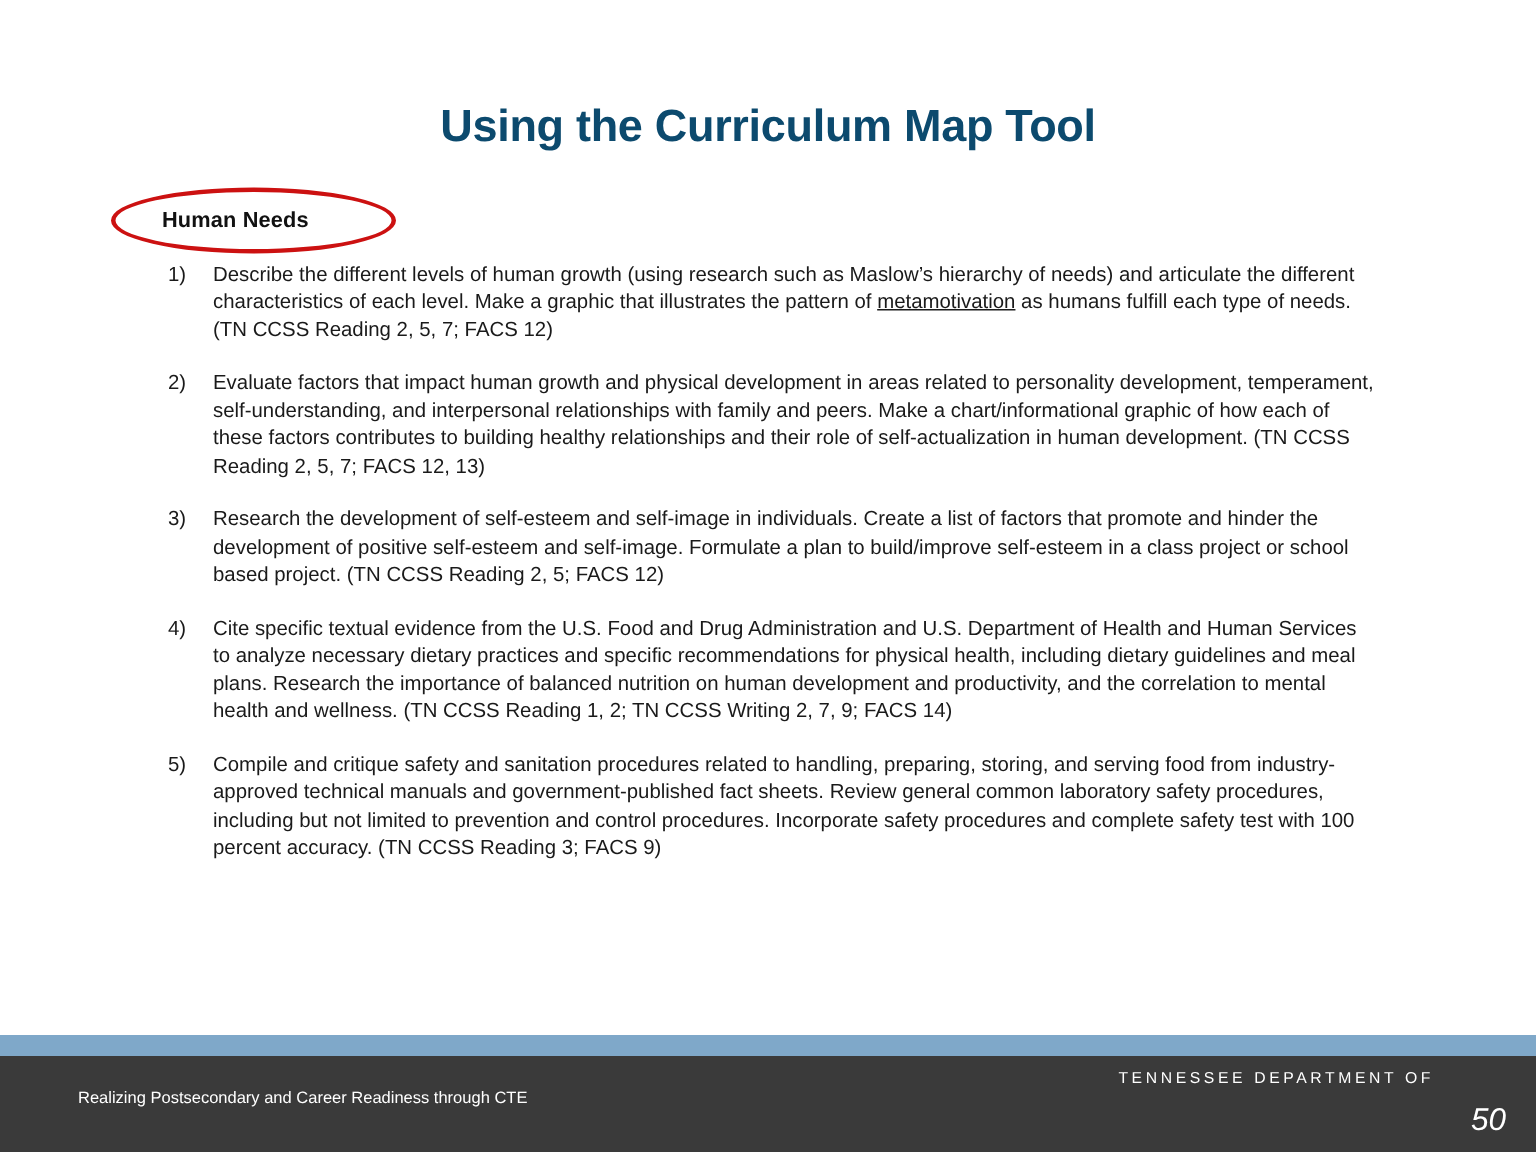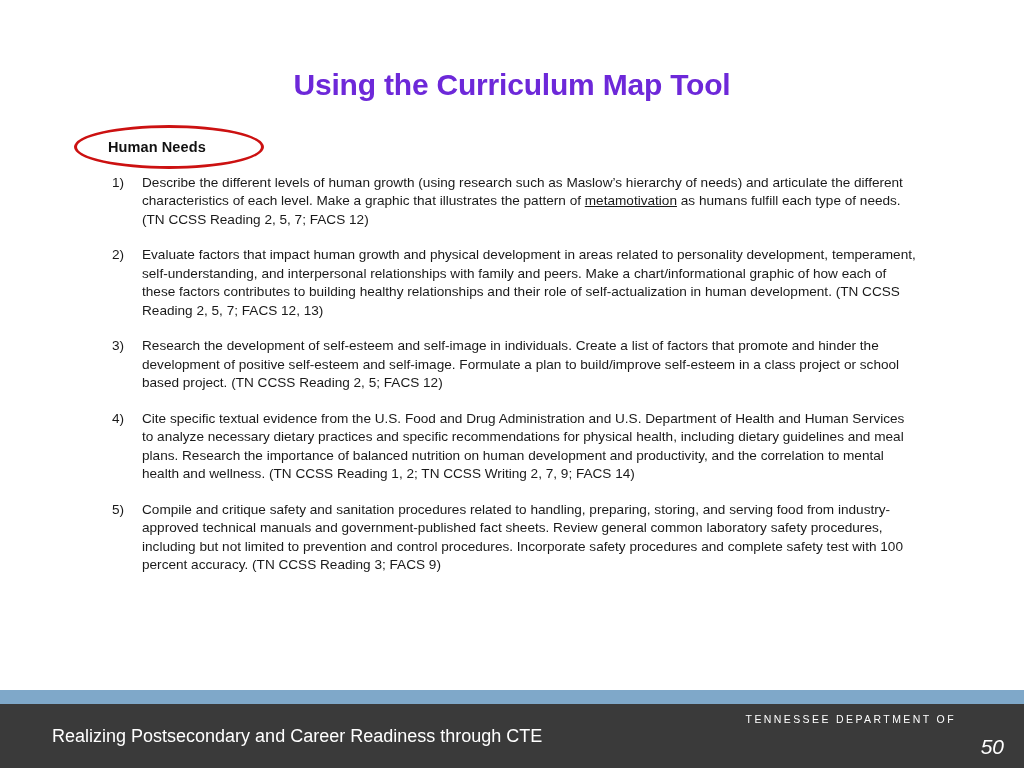--- a/index.html
+++ b/index.html
@@ -19,21 +19,21 @@
 
   
   .slide-title {
     position: absolute;
     top: 68px;
     left: 0;
     width: 1024px;
     text-align: center;
     font-size: 30px;
     font-weight: bold;
-    color: #6d28d9;
+    color: #0c4a6e;
     letter-spacing: -0.2px;
   }
 
   
   .content {
     position: absolute;
     top: 136px;
     left: 86px;
     width: 830px;
   }
@@ -104,21 +104,21 @@
     top: 704px;
     width: 1024px;
     height: 64px;
     background: #3a3a3a;
   }
   .footer-text {
     position: absolute;
     left: 52px;
     top: 22px;
     color: #ffffff;
-    font-size: 18px;
+    font-size: 11px;
   }
   .logo {
     position: absolute;
     right: 68px;
     top: 10px;
     text-align: right;
     color: #ffffff;
   }
   .logo-top {
     font-size: 10.5px;

